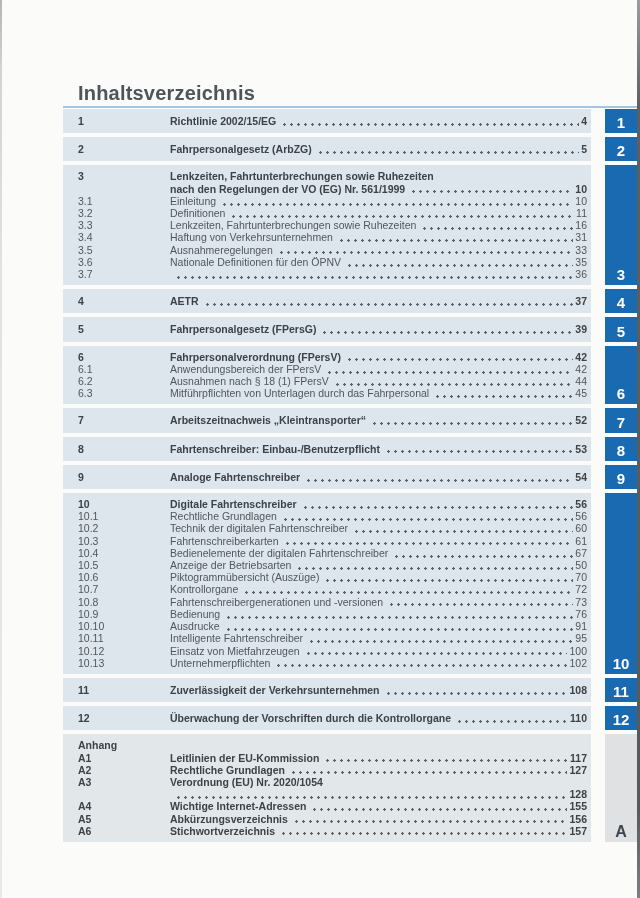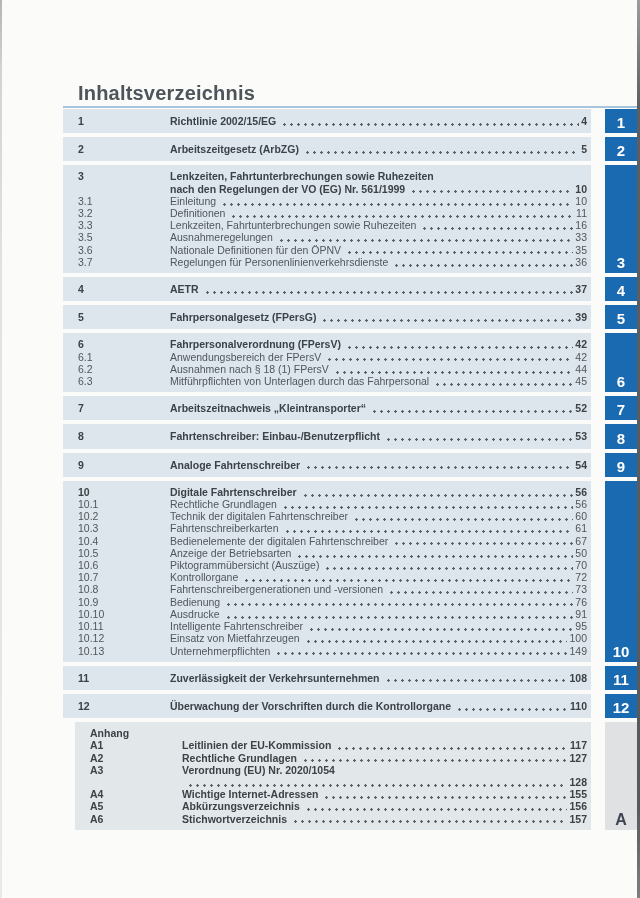--- a/index.html
+++ b/index.html
@@ -39,21 +39,21 @@
     column-gap:14px;
     row-gap:4px;
     align-items:stretch;
   }
   .band {
     background:var(--band-bg,#dde6ed);
     padding:5px 4px 5px 15px;
     box-sizing:border-box;
   }
   .band.single { padding-top:6px; padding-bottom:6px; }
-  .band.anhang { background:var(--anhang-band-bg,#e2e7ea);margin-left:12px; }
+  .band.anhang { background:var(--anhang-band-bg,#e2e7ea); }
   .row {
     display:flex; align-items:flex-end;
     font-size:10.5px; line-height:12.2px;
     color:#51565b;
   }
   .row.bold { font-weight:bold; color:#3c4247; }
   .num { flex:none; width:92px; }
   .lbl { flex:none; white-space:nowrap; }
   .dots {
     flex:1 1 auto; height:3px; margin:0 2px 1.5px 5px;
@@ -90,21 +90,21 @@
           <span class="dots"></span>
           <span class="pg">4</span>
         </div>
       </div>
       <div class="tab">
         <span class="tab-label">1</span>
       </div>
       <div class="band single">
         <div class="row bold">
           <span class="num">2</span>
-          <span class="lbl">Arbeitszeitgesetz (ArbZG)</span>
+          <span class="lbl">Fahrpersonalgesetz (ArbZG)</span>
           <span class="dots"></span>
           <span class="pg">5</span>
         </div>
       </div>
       <div class="tab">
         <span class="tab-label">2</span>
       </div>
       <div class="band">
         <div class="row bold">
           <span class="num">3</span>
@@ -128,34 +128,39 @@
           <span class="dots"></span>
           <span class="pg">11</span>
         </div>
         <div class="row">
           <span class="num">3.3</span>
           <span class="lbl">Lenkzeiten, Fahrtunterbrechungen sowie Ruhezeiten</span>
           <span class="dots"></span>
           <span class="pg">16</span>
         </div>
         <div class="row">
+          <span class="num">3.4</span>
+          <span class="lbl">Haftung von Verkehrsunternehmen</span>
+          <span class="dots"></span>
+          <span class="pg">31</span>
+        </div>
+        <div class="row">
           <span class="num">3.5</span>
           <span class="lbl">Ausnahmeregelungen</span>
           <span class="dots"></span>
           <span class="pg">33</span>
         </div>
         <div class="row">
           <span class="num">3.6</span>
           <span class="lbl">Nationale Definitionen für den ÖPNV</span>
           <span class="dots"></span>
           <span class="pg">35</span>
         </div>
         <div class="row">
           <span class="num">3.7</span>
-          <span class="lbl">Regelungen für Personenlinienverkehrsdienste</span>
           <span class="dots"></span>
           <span class="pg">36</span>
         </div>
       </div>
       <div class="tab">
         <span class="tab-label">3</span>
       </div>
       <div class="band single">
         <div class="row bold">
           <span class="num">4</span>
@@ -316,21 +321,21 @@
         <div class="row">
           <span class="num">10.12</span>
           <span class="lbl">Einsatz von Mietfahrzeugen</span>
           <span class="dots"></span>
           <span class="pg">100</span>
         </div>
         <div class="row">
           <span class="num">10.13</span>
           <span class="lbl">Unternehmerpflichten</span>
           <span class="dots"></span>
-          <span class="pg">149</span>
+          <span class="pg">102</span>
         </div>
       </div>
       <div class="tab">
         <span class="tab-label">10</span>
       </div>
       <div class="band single">
         <div class="row bold">
           <span class="num">11</span>
           <span class="lbl">Zuverlässigkeit der Verkehrsunternehmen</span>
           <span class="dots"></span>

